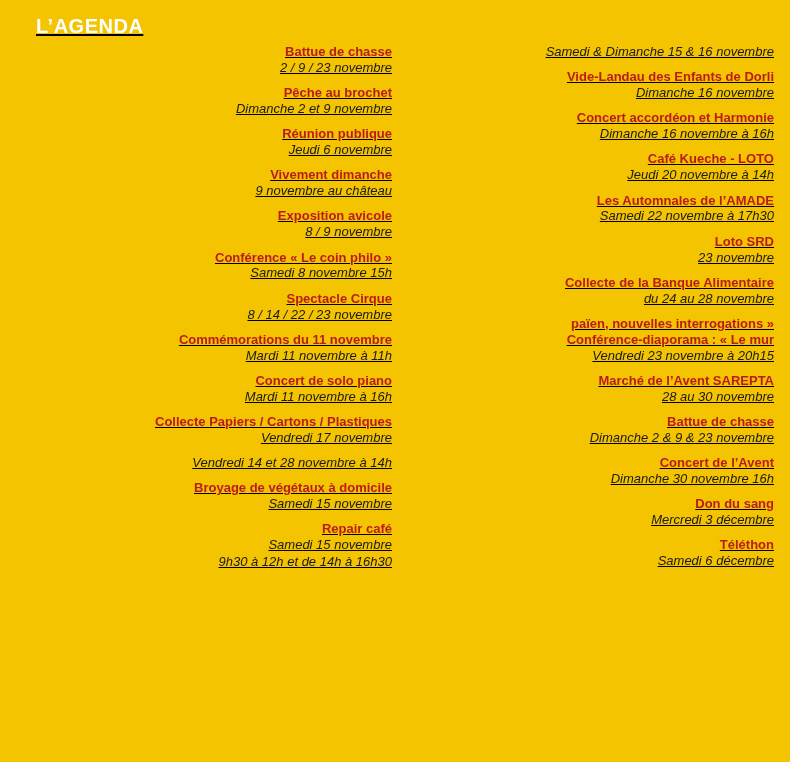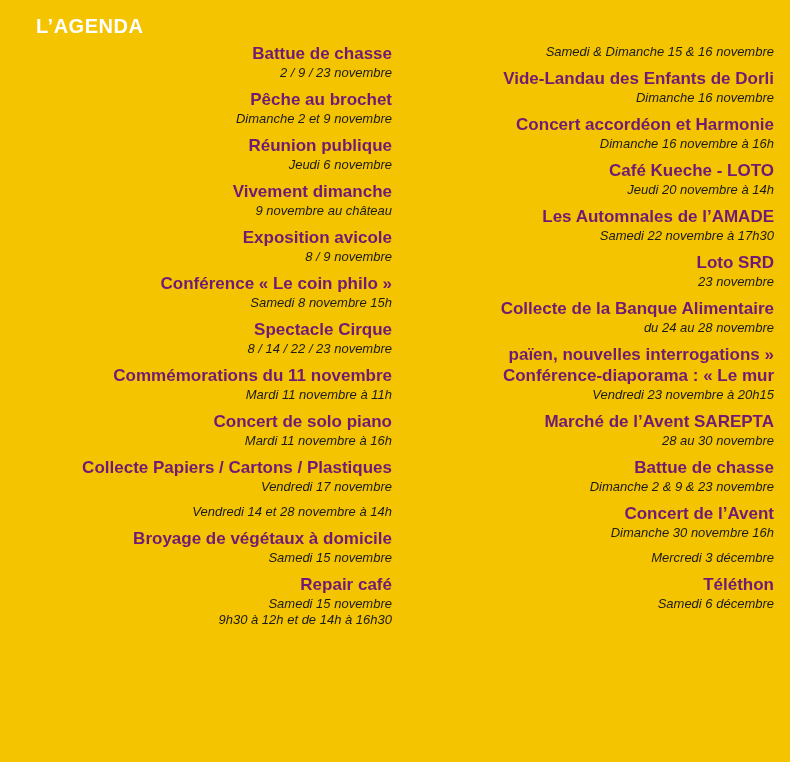--- a/index.html
+++ b/index.html
@@ -12,20 +12,21 @@
     background: #F5C400;
     font-family: "Liberation Sans", sans-serif;
     overflow: hidden;
   }
   .page {
     position: relative;
     width: 790px;
     height: 762px;
     box-sizing: border-box;
     padding: 10px 16px 0 16px;
+    text-decoration: underline;
   }
   .agenda-title {
     font-size: 20px;
     font-weight: bold;
     color: #ffffff;
     letter-spacing: 0.5px;
     margin: 5px 0 6px 20px;
   }
   .columns {
     display: flex;
@@ -40,23 +41,23 @@
     flex-direction: column;
     align-items: flex-end;
     text-align: right;
   }
   .event {
     margin-bottom: 9px;
     text-align: right;
     width: 100%;
   }
   .event-title {
-    font-size: 17px;
+    font-size: 13px;
     font-weight: bold;
-    color: #701a75;
+    color: #b91c1c;
     line-height: 1.22;
   }
   .event-date {
     font-size: 13px;
     font-style: italic;
     color: #1a1a1a;
     line-height: 1.25;
   }
 </style>
 </head>
@@ -161,20 +162,21 @@
       </div>
       <div class="event">
         <div class="event-title">Battue de chasse</div>
         <div class="event-date">Dimanche 2 &amp; 9 &amp; 23 novembre</div>
       </div>
       <div class="event">
         <div class="event-title">Concert de l’Avent</div>
         <div class="event-date">Dimanche 30 novembre 16h</div>
       </div>
       <div class="event">
+        <div class="event-title">Don du sang</div>
         <div class="event-date">Mercredi 3 décembre</div>
       </div>
       <div class="event">
         <div class="event-title">Téléthon</div>
         <div class="event-date">Samedi 6 décembre</div>
       </div>
     </div>
 
   </div>
 </div>

